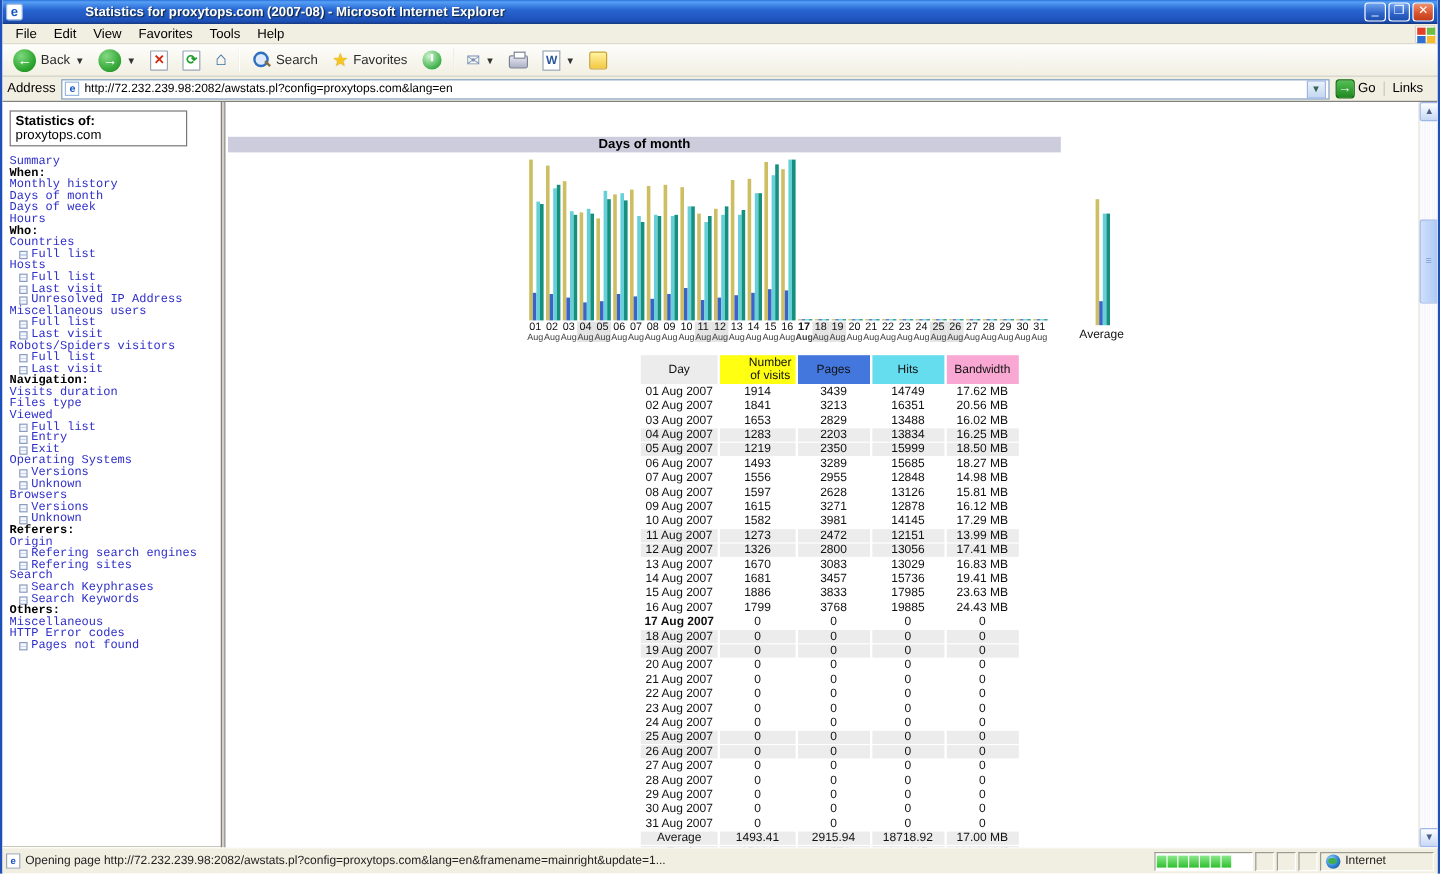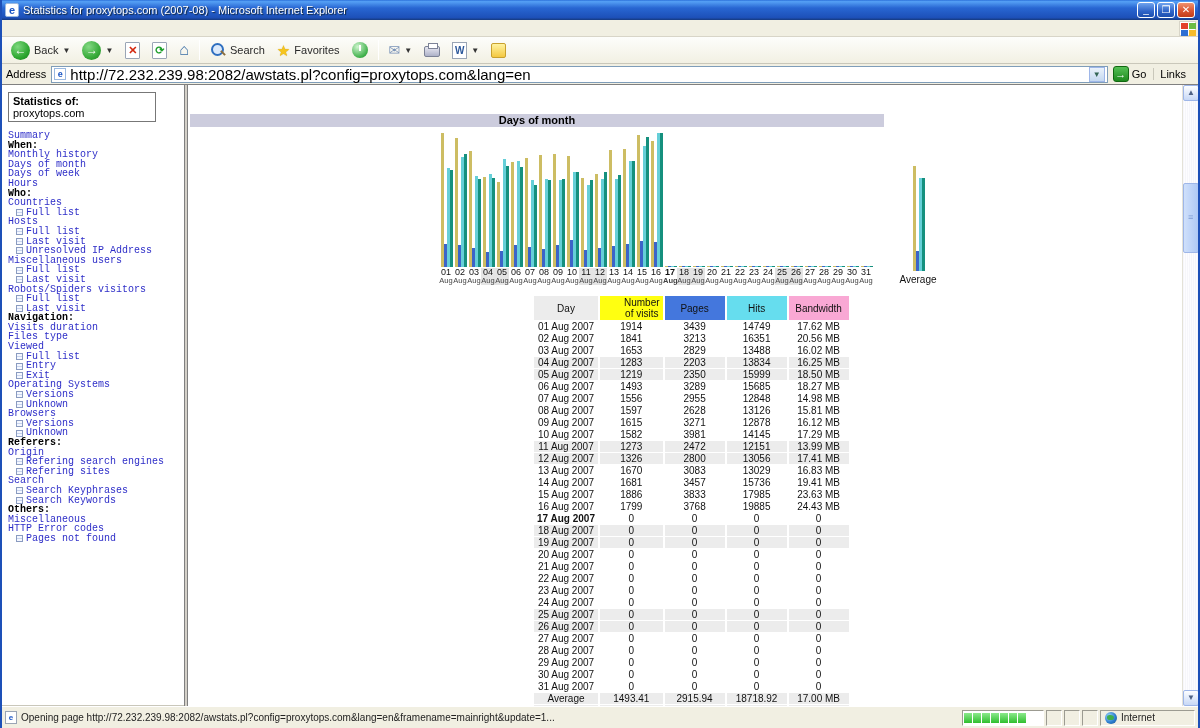--- a/index.html
+++ b/index.html
@@ -5,22 +5,22 @@
   * { margin:0; padding:0; box-sizing:border-box; }
   html,body { width:1200px; height:728px; overflow:hidden; }
   body { font-family:"Liberation Sans", sans-serif; background:#fff; position:relative;
          border-left:2px solid #1D50B8; border-right:2px solid #1D50B8; }
 
   
   .titlebar { height:20px; display:flex; align-items:center; padding:0 3px;
     background:linear-gradient(180deg,#2C71DA 0%,#55A0F5 8%,#2866D2 40%,#1D50B8 88%,#16397E 100%); }
   .titlebar .app-icon { width:14px; height:14px; background:#fff; border:1px solid #9BB9E0; border-radius:2px;
     color:#1A55C4; font-size:11px; font-weight:bold; line-height:12px; text-align:center; margin-right:4px; }
-  .title-text { color:#fff; font-size:11px; font-weight:normal; text-shadow:1px 1px 1px #123; flex:1;
-    white-space:nowrap; overflow:hidden; }
+  .title-text { color:#fff; font-size:11px; font-weight:bold; text-shadow:1px 1px 1px #123; flex:1;
+    white-space:nowrap; overflow:hidden;margin-left:48px; }
   .winbtns { display:flex; gap:2px; }
   .winbtn { width:18px; height:16px; border:1px solid #fff; border-radius:3px; color:#fff; font-size:10px;
     line-height:14px; text-align:center; background:linear-gradient(180deg,#6FA3EE,#2E63C7 60%,#1D4FAF); }
   .winbtn.close { background:linear-gradient(180deg,#F0926F,#DA5632 55%,#C23C18); }
 
   
   .menubar { height:17px; background:#F1EFE2; border-bottom:1px solid #D8D5C8; display:flex; align-items:center;
     padding-left:4px; }
   .menu-item { font-size:11px; color:#000; padding:0 7px; }
   .menu-spacer { flex:1; }
@@ -60,21 +60,21 @@
   .note-ic { width:15px; height:15px; background:linear-gradient(#FFF3A0,#F4C842); border:1px solid #C8A12E; border-radius:2px; }
 
   
   .addressbar { height:21px; background:#F1EFE2; border-bottom:1px solid #808080; display:flex; align-items:center;
     padding:0 4px; gap:5px; font-size:11px; }
   .addr-label { color:#000; }
   .addr-input { flex:1; height:17px; background:#fff; border:1px solid #7F9DB9; display:flex; align-items:center;
     padding:0 2px; gap:4px; }
   .addr-input .app-icon2 { width:12px; height:12px; background:#fff; border:1px solid #9BB9E0; color:#1A55C4;
     font-size:9px; font-weight:bold; line-height:10px; text-align:center; }
-  .addr-url { font-size:15px; color:#000; flex:1; white-space:nowrap; overflow:hidden; }
+  .addr-url { font-size:10px; color:#000; flex:1; white-space:nowrap; overflow:hidden; }
   .addr-drop { width:16px; height:15px; background:linear-gradient(#EAF2FB,#C4D8F0); border:1px solid #9EB6E8;
     font-size:8px; text-align:center; line-height:14px; color:#365; }
   .go-btn { display:flex; align-items:center; gap:3px; }
   .go-ic { width:16px; height:16px; background:linear-gradient(180deg,#55C055,#1F8A1F); border:1px solid #116811;
     border-radius:3px; color:#fff; text-align:center; line-height:15px; font-size:11px; font-weight:bold; }
   .links-label { padding:0 8px 0 6px; border-left:1px solid #C9C7BA; margin-left:2px; }
 
   
   .content { height:621px; display:flex; background:#fff; }
   .sidebar { width:182px; padding:7px 4px 0 6px; overflow:hidden; font-size:10px; }
@@ -152,20 +152,21 @@
   <div class="app-icon">e</div>
   <div class="title-text">Statistics for proxytops.com (2007-08) - Microsoft Internet Explorer</div>
   <div class="winbtns">
     <div class="winbtn">_</div>
     <div class="winbtn">❐</div>
     <div class="winbtn close">✕</div>
   </div>
 </div>
 
 <div class="menubar">
+  <span id="menu-items"><span class="menu-item">File</span><span class="menu-item">Edit</span><span class="menu-item">View</span><span class="menu-item">Favorites</span><span class="menu-item">Tools</span><span class="menu-item">Help</span></span>
   <span class="menu-spacer"></span>
   <span class="winlogo">
     <i style="background:#E3402A"></i>
       <i style="background:#6DBD45"></i>
     <i style="background:#2E6FD3"></i>
       <i style="background:#F5BB2C"></i>
   </span>
 </div>
 
 <div class="toolbar">

